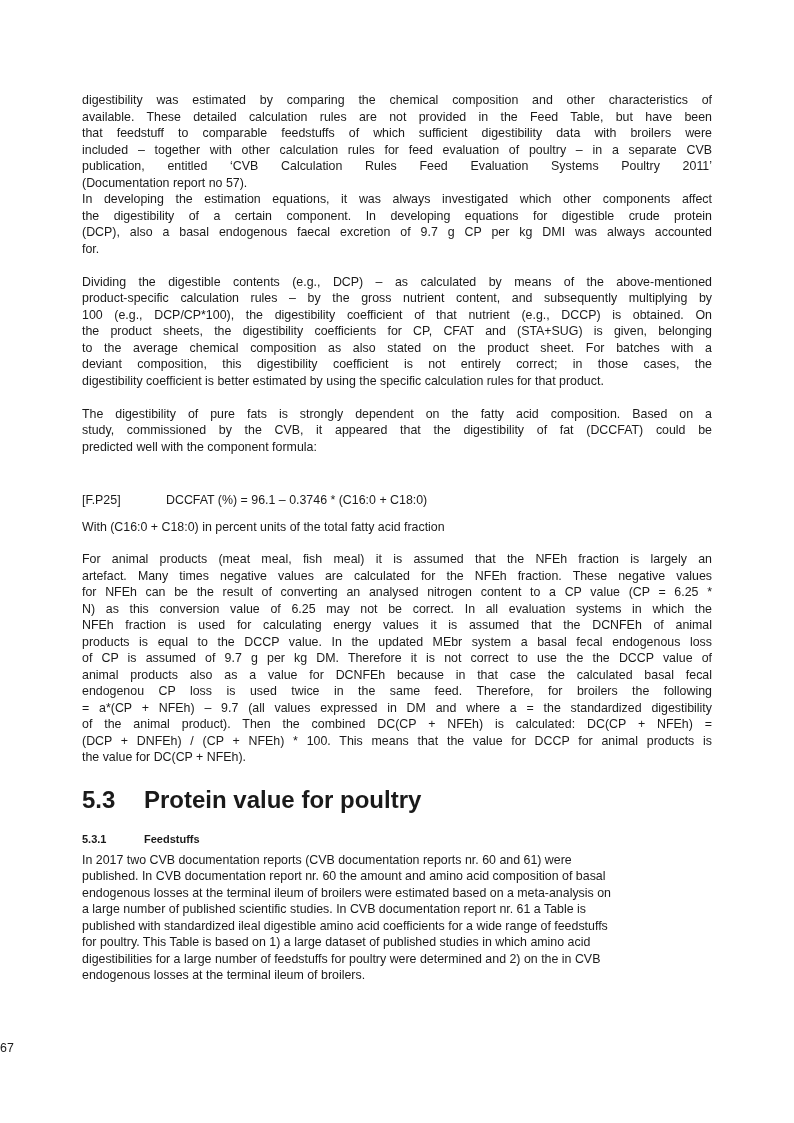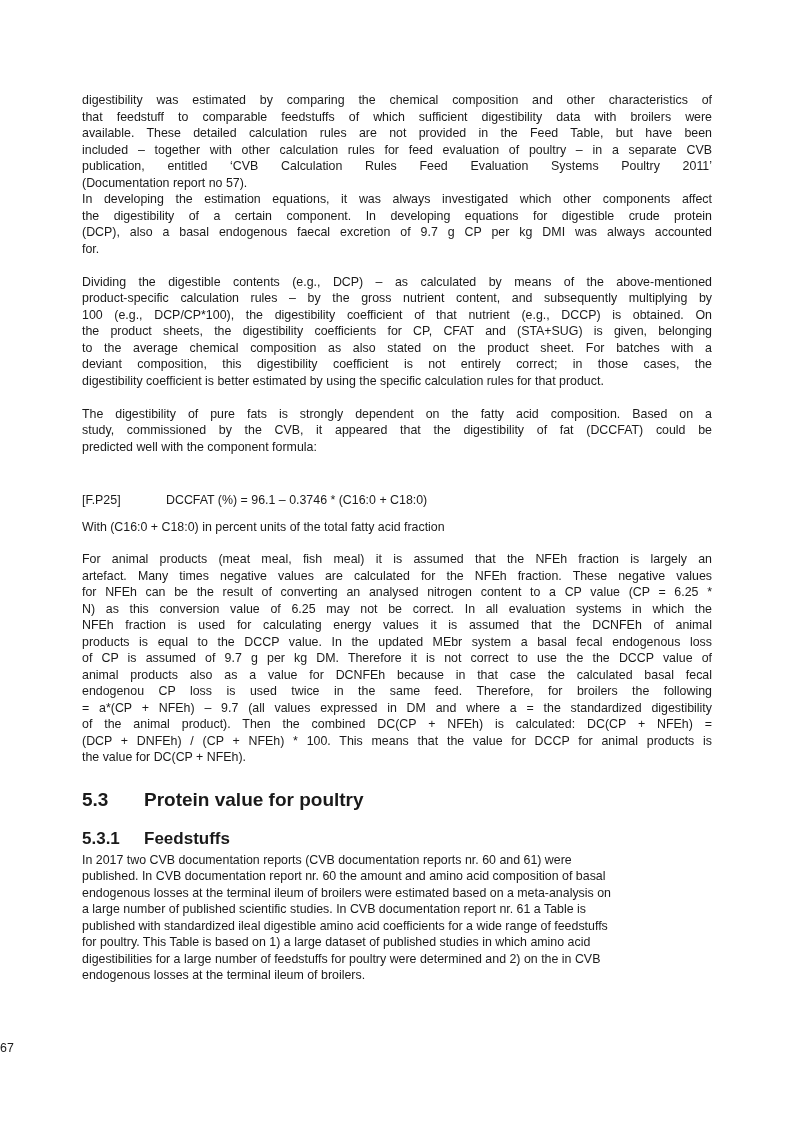--- a/index.html
+++ b/index.html
@@ -2,37 +2,37 @@
 <html><head>
 <meta charset="utf-8">
 <style>
   html, body { margin: 0; padding: 0; background: #ffffff; }
   body { width: 794px; height: 1123px; position: relative; overflow: hidden;
          font-family: "Liberation Sans", sans-serif; color: #1a1a1a; }
   .page { position: absolute; left: 82px; top: 92px; width: 630px; }
   .line { font-size: 12.4px; line-height: 16.5px; white-space: nowrap; }
   .j { text-align: justify; text-align-last: justify; white-space: normal; }
   .gap { height: 16.5px; }
-  .h2 { font-size: 19px; font-weight: bold; margin: 0; line-height: 24px; }
+  .h2 { font-size: 24px; font-weight: bold; margin: 0; line-height: 24px; }
   .h2 .num { display: inline-block; width: 62px; }
-  .h3 { font-size: 17px; font-weight: bold; margin: 0; line-height: 22px; }
+  .h3 { font-size: 11px; font-weight: bold; margin: 0; line-height: 22px; }
   .h3 .num { display: inline-block; width: 62px; }
   .formula-label { display: inline-block; width: 84px; }
   .pagenum { position: absolute; top: 1041px; left: 0; width: 768px; text-align: left;
              font-size: 12.4px; }
 </style>
 </head>
 <body>
 
 <div class="page">
 
   <div>
     <div class="line j">digestibility was estimated by comparing the chemical composition and other characteristics of</div>
+    <div class="line j">available. These detailed calculation rules are not provided in the Feed Table, but have been</div>
     <div class="line j">that feedstuff to comparable feedstuffs of which sufficient digestibility data with broilers were</div>
-    <div class="line j">available. These detailed calculation rules are not provided in the Feed Table, but have been</div>
     <div class="line j">included – together with other calculation rules for feed evaluation of poultry – in a separate CVB</div>
     <div class="line j">publication, entitled ‘CVB Calculation Rules Feed Evaluation Systems Poultry 2011’</div>
     <div class="line">(Documentation report no 57).</div>
   </div>
 
   <div>
     <div class="line j">In developing the estimation equations, it was always investigated which other components affect</div>
     <div class="line j">the digestibility of a certain component. In developing equations for digestible crude protein</div>
     <div class="line j">(DCP), also a basal endogenous faecal excretion of 9.7 g CP per kg DMI was always accounted</div>
     <div class="line">for.</div>

